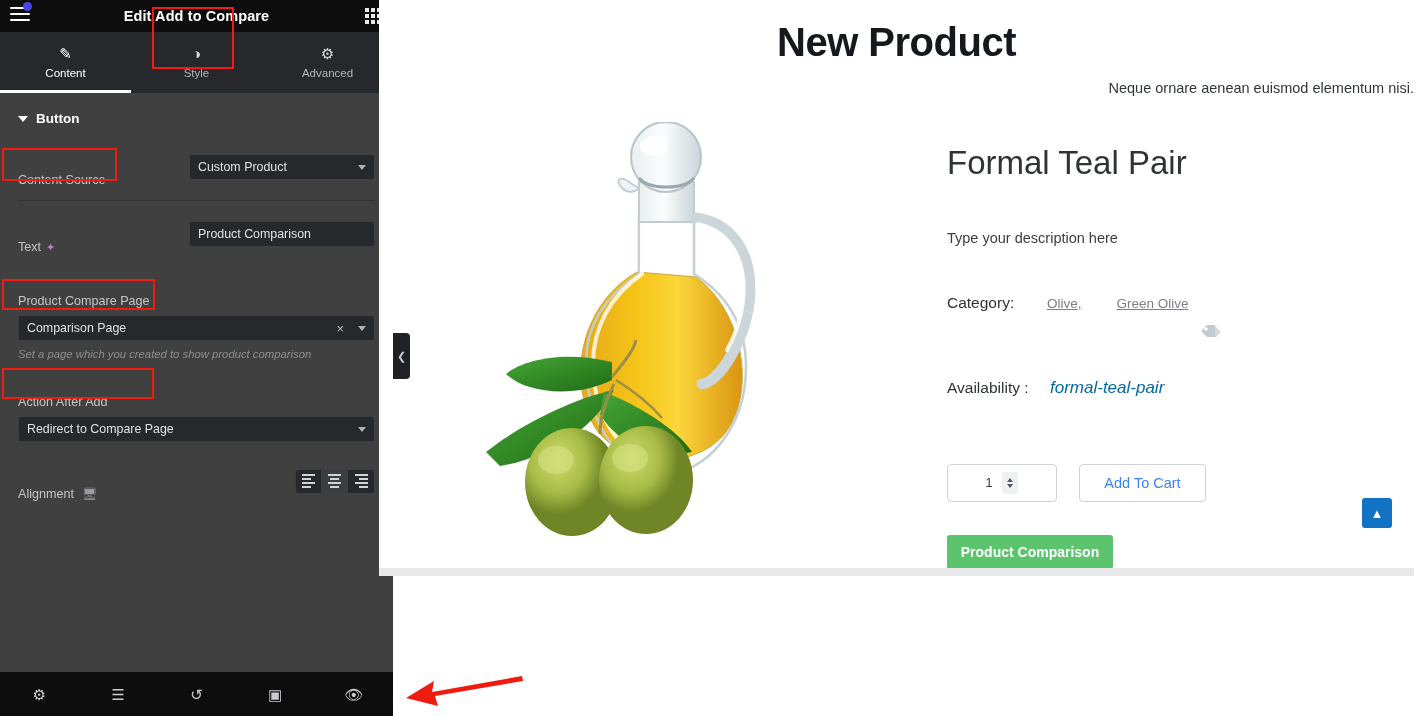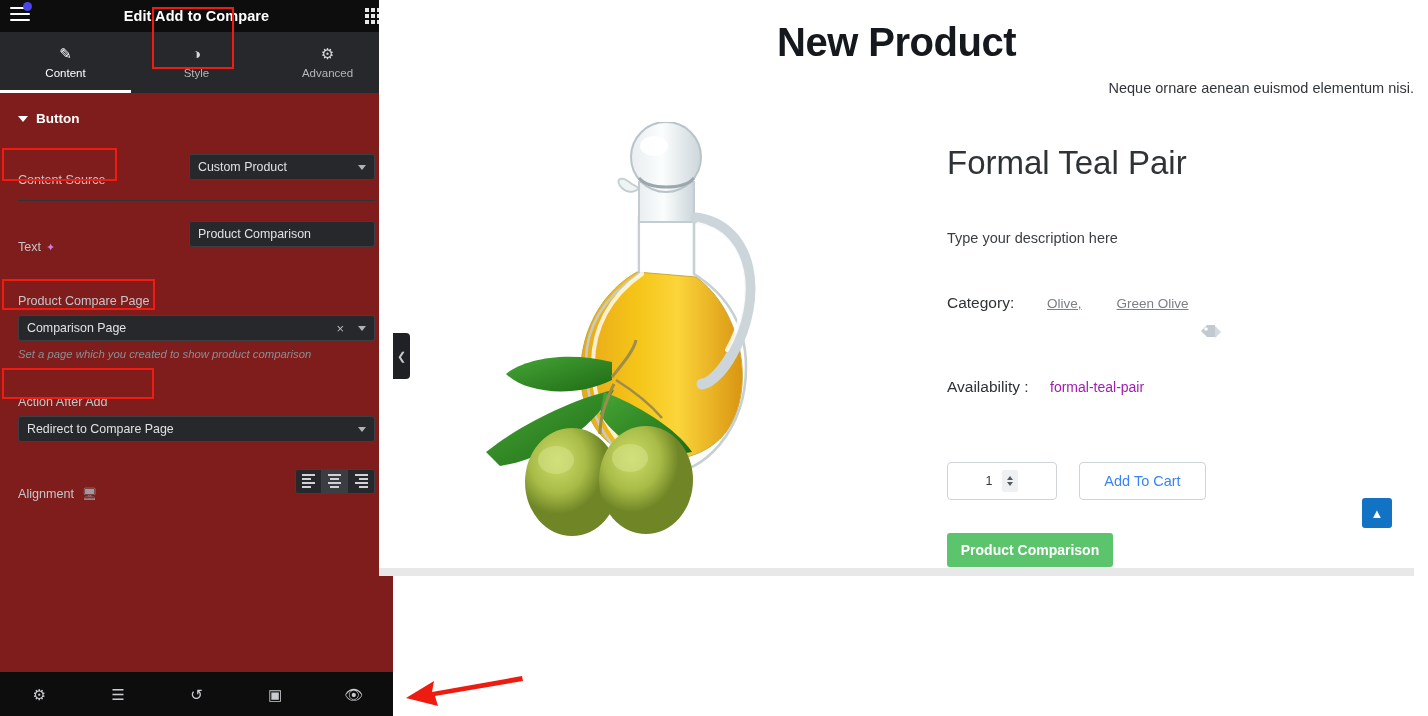--- a/index.html
+++ b/index.html
@@ -63,21 +63,21 @@
   .tab .tab-ico { font-size: 15px; line-height: 1; color: #d6d8da; }
   .tab.active { color: #ffffff; }
   .tab.active .tab-ico { color: #ffffff; }
   .tab.active::after {
     content: ""; position: absolute; left: 0; right: 0; bottom: 0;
     height: 3px; background: #ffffff;
   }
   .hl-box { position: absolute; border: 2px solid #f01c11; pointer-events: none; }
 
   
-  #panel-body { flex: 1; overflow: hidden; background: #7f1d1d; position: relative; }
+  #panel-body { flex: 1; overflow: hidden; background: #404040; position: relative; }
   .section-title {
     display: flex; align-items: center; gap: 8px;
     padding: 18px 18px 14px 18px;
     color: #ffffff; font-size: 13.5px; font-weight: bold;
   }
   .caret-down {
     width: 0; height: 0;
     border-left: 5px solid transparent; border-right: 5px solid transparent;
     border-top: 6px solid #ffffff;
   }
@@ -200,21 +200,21 @@
   #info-col { flex: 1; padding-left: 20px; padding-top: 22px; }
 
   #info-title { font-size: 33px; color: #2f3337; font-weight: normal; }
   #info-desc { font-size: 14.5px; color: #3a3e42; margin-top: 48px; }
   .meta-row { display: flex; align-items: baseline; margin-top: 48px; }
   .meta-label { font-size: 15.5px; color: #2f3337; width: 100px; }
   .meta-link {
     font-size: 13.5px; color: #7b8087; text-decoration: underline;
     margin-right: 35px; cursor: pointer;
   }
-  .meta-val { font-size: 14px; color: #a21caf; }
+  .meta-val { font-size: 17px; color: #0369a1; font-style: italic; }
   #tag-icon { margin: 12px 0 0 253px; }
 
   #cart-row { display: flex; gap: 22px; margin-top: 66px; }
   #qty-box {
     width: 110px; height: 38px; border: 1px solid #cfd3d7; border-radius: 4px;
     display: flex; align-items: center; justify-content: center; gap: 10px;
   }
   #qty-val { font-size: 12.5px; color: #35393d; }
   #qty-arrows {
     width: 16px; height: 22px; background: #eef0f2; border-radius: 2px;

